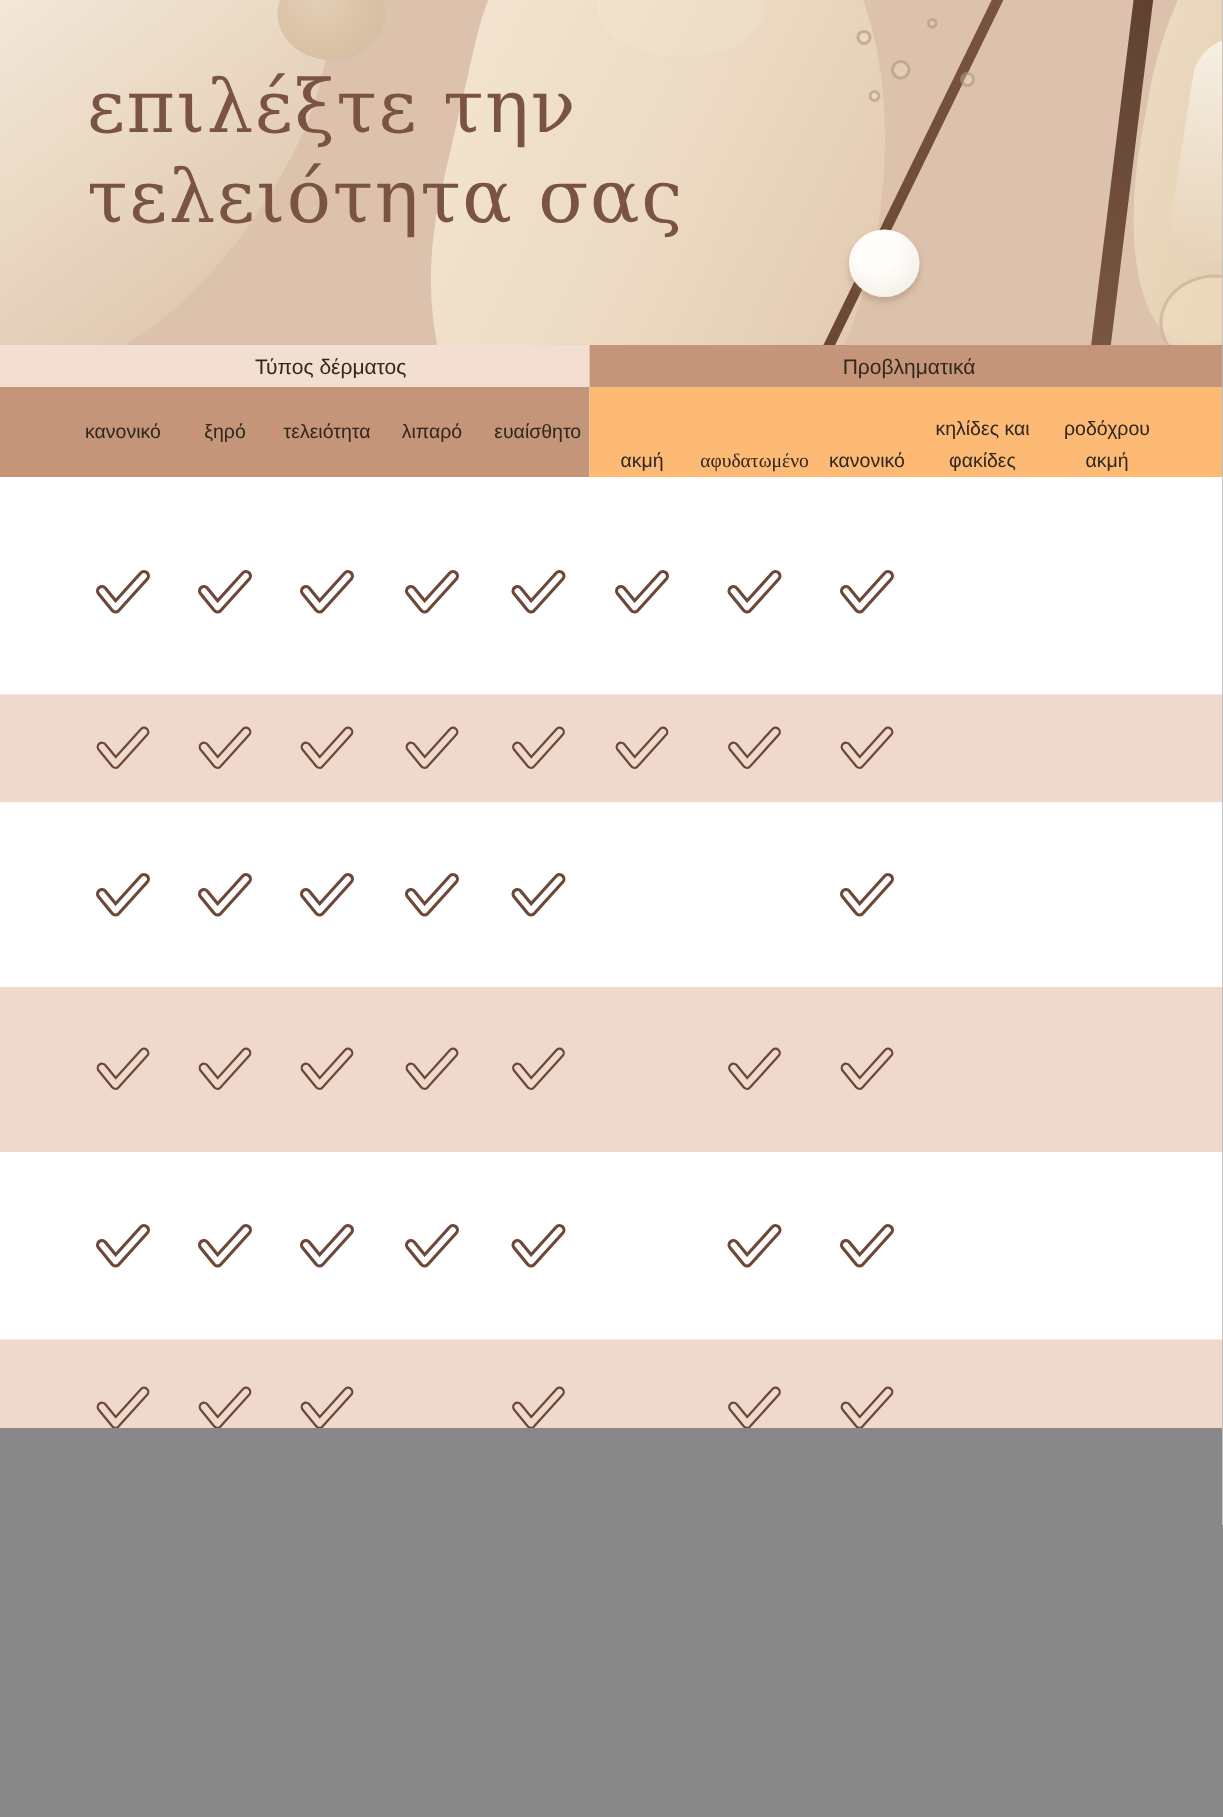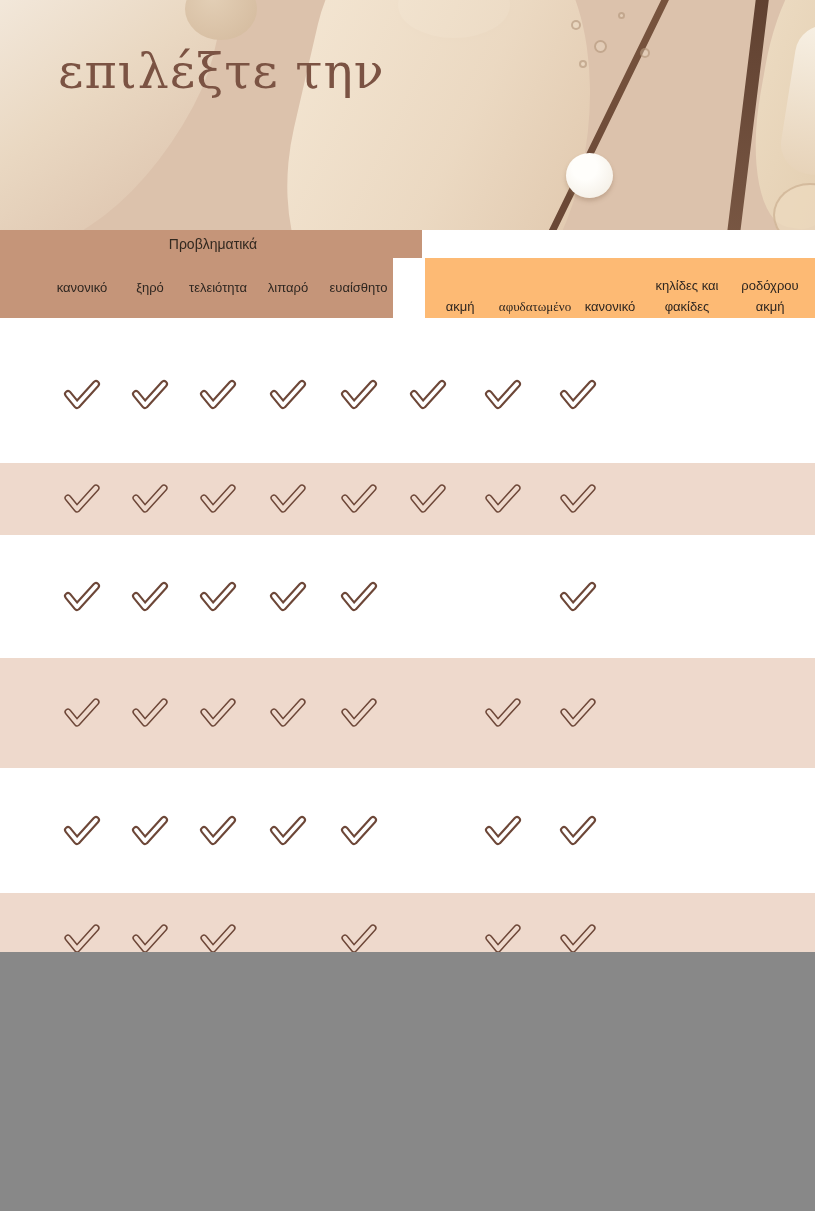--- a/index.html
+++ b/index.html
@@ -77,21 +77,21 @@
     color:#7b5343;
   }
   .hero-title span { display:block; }
 
   
   .group-row { position:absolute; left:0; top:230px; width:815px; height:28px; display:flex; }
   .group-cell { display:flex; align-items:center; justify-content:center; font-size:14px; color:#32281f; }
   .group-left  { width:393px; background:#f3ded2; padding-left:48px; }
   .group-right { width:422px; background:#c59579; padding-right:36px;padding-left:40px; }
 
-  .colhead-row { position:absolute; left:0; top:258px; width:815px; height:60px; display:flex;gap:32px; }
+  .colhead-row { position:absolute; left:0; top:258px; width:815px; height:60px; display:flex; }
   .colhead-left  { width:393px; background:#c59579; display:flex; padding-left:48px; }
   .colhead-right { width:422px; background:#fdba74; display:flex;align-items:flex-end; }
   .colhead-cell {
     display:flex; align-items:center; justify-content:center;
     text-align:center; font-size:13px; line-height:1.6; color:#2e2620;
   }
   .colhead-cell .nowrap { white-space:nowrap; }
   .c0 { width:68px; } .c1 { width:68px; } .c2 { width:68px; } .c3 { width:72px; } .c4 { width:69px;align-items:center; }
   .c5 { width:70px; } .c6 { width:80px;font-family:Liberation Serif, serif; } .c7 { width:70px; } .c8 { width:84px; } .c9 { width:82px; }
 
@@ -137,24 +137,28 @@
     <div class="deco brown-streak-2"></div>
     <div class="deco bubble b1"></div>
     <div class="deco bubble b2"></div>
     <div class="deco bubble b3"></div>
     <div class="deco bubble b4"></div>
     <div class="deco bubble b5"></div>
     <div class="deco white-drop"></div>
     <div class="deco blob-br"></div>
     <h1 class="hero-title">
       <span>επιλέξτε την</span>
+      <span>τελειότητα σας</span>
     </h1>
   </header>
 
   <div class="group-row">
+    <div class="group-cell group-left">
+      <span>Τύπος δέρματος</span>
+    </div>
     <div class="group-cell group-right">
       <span>Προβληματικά</span>
     </div>
   </div>
 
   <div class="colhead-row">
     <div class="colhead-left">
       <div class="colhead-cell c0">
           <span class="nowrap">κανονικό</span>
         </div>

